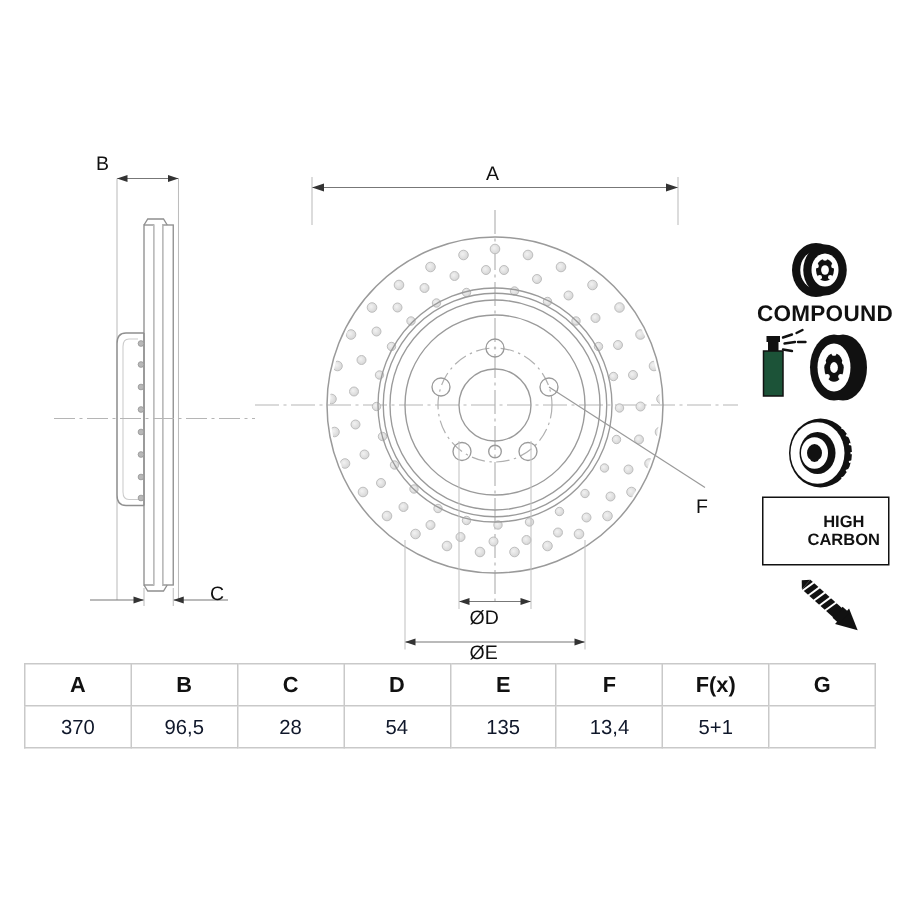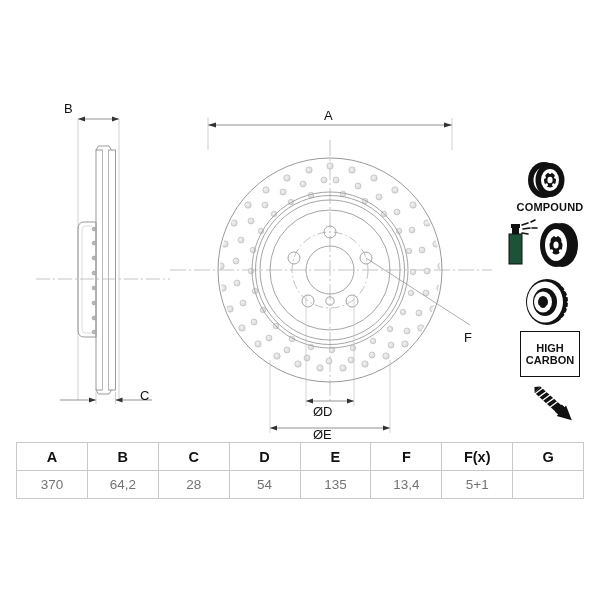--- a/index.html
+++ b/index.html
@@ -6,35 +6,35 @@
   body{width:600px;height:600px;position:relative;overflow:hidden;
        font-family:"Liberation Sans",sans-serif;color:#000;}
   .stage{position:absolute;inset:0;}
 
   
   .dimlabel{position:absolute;font-size:13px;color:#111;font-family:"Liberation Sans",sans-serif;}
 
   
   #icons{position:absolute;left:500px;top:160px;width:100px;}
   .icon-block{position:relative;width:100px;text-align:center;}
-  .compound-caption{font-size:11px;font-weight:bold;letter-spacing:.2px;
+  .compound-caption{font-size:15px;font-weight:bold;letter-spacing:.2px;
         color:#111;margin-top:1px;font-family:"Liberation Sans",sans-serif;}
   .hc-box{width:58px;height:44px;border:1.4px solid #111;background:#fff;
         margin:0 auto;display:flex;flex-direction:column;align-items:center;
-        justify-content:center;line-height:1.12;}
+        justify-content:center;line-height:1.12;padding-left:25px;}
   .hc-line{font-size:11px;font-weight:bold;color:#111;font-family:"Liberation Sans",sans-serif;}
 
   
   #spec-table{position:absolute;left:16px;top:442px;width:568px;
         border-collapse:collapse;table-layout:fixed;background:#fff;}
   #spec-table th,#spec-table td{
         border:1px solid #c9c9c9;height:25px;text-align:center;
         vertical-align:middle;font-family:"Liberation Sans",sans-serif;}
   #spec-table th{font-size:14.5px;font-weight:bold;color:#111;}
-  #spec-table td{font-size:13.5px;font-weight:normal;color:#737373;text-align:center;}
+  #spec-table td{font-size:13.5px;font-weight:normal;color:#0f172a;text-align:center;}
 </style>
 </head>
 <body>
 
 <div class="stage">
 
   <svg width="600" height="440" viewBox="0 0 600 440" style="position:absolute;left:0;top:0;">
     <defs>
 
       <radialGradient id="holeg" cx="40%" cy="40%" r="70%">
@@ -359,21 +359,21 @@
         <th>D</th>
         <th>E</th>
         <th>F</th>
         <th>F(x)</th>
         <th>G</th>
       </tr>
     </thead>
     <tbody>
       <tr>
         <td>370</td>
-        <td>64,2</td>
+        <td>96,5</td>
         <td>28</td>
         <td>54</td>
         <td>135</td>
         <td>13,4</td>
         <td>5+1</td>
         <td></td>
       </tr>
     </tbody>
   </table>
 

